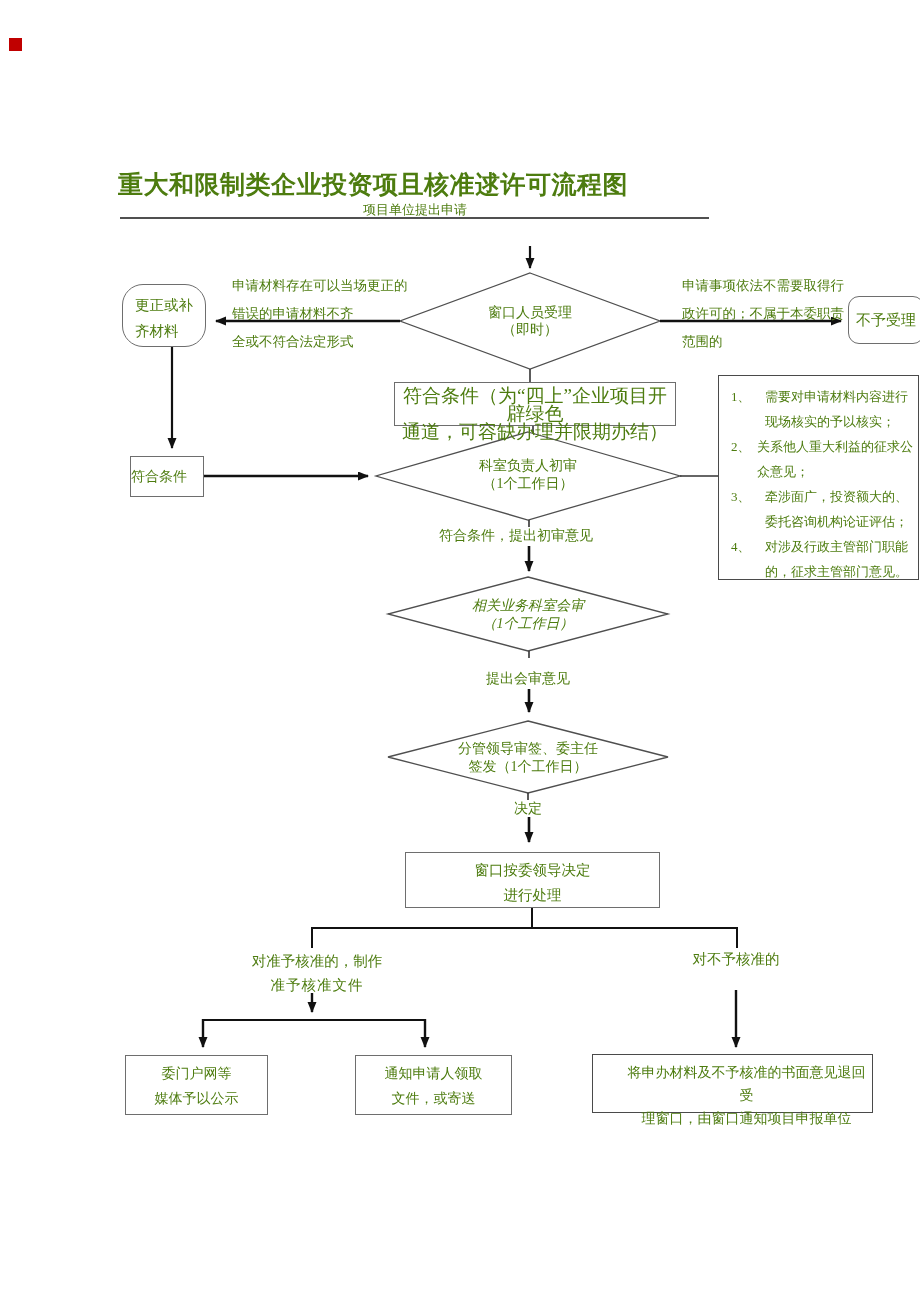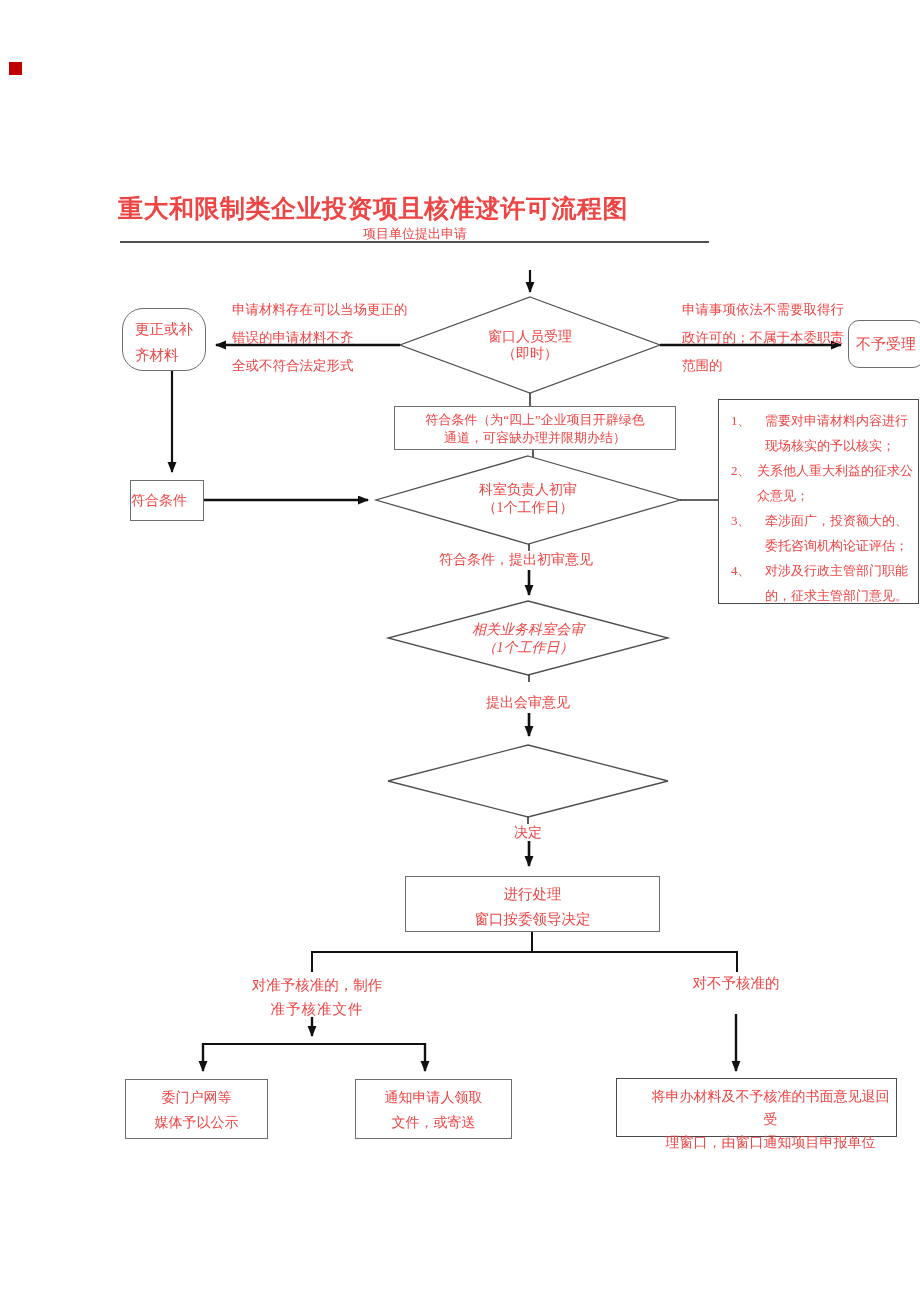--- a/index.html
+++ b/index.html
@@ -1,35 +1,35 @@
 <!DOCTYPE html>
 <html><head>
 <meta charset="utf-8">
 <style>
   html,body{margin:0;padding:0;background:#ffffff;}
   #page{position:relative;width:920px;height:1128px;background:#ffffff;overflow:hidden;
-        font-family:"Liberation Serif","DejaVu Serif",serif;color:#ef4444;margin-top:24px;}
+        font-family:"Liberation Serif","DejaVu Serif",serif;color:#4d7c0f;}
   #svg-layer{position:absolute;left:0;top:0;width:920px;height:1301px;z-index:1;}
   .abs{position:absolute;z-index:2;}
   .red-marker{left:9px;top:38px;width:13px;height:13px;background:#c00000;}
   .doc-title{left:118px;top:168px;width:600px;font-family:"Liberation Sans","DejaVu Sans",sans-serif;
              font-weight:bold;font-size:25px;letter-spacing:0.5px;white-space:nowrap;}
   .subtitle{left:315px;top:201px;width:200px;text-align:center;font-size:13px;font-weight:400;}
   .box{border:1px solid #6e6e6e;background:#fff;box-sizing:border-box;}
   .ctr{text-align:center;}
   
   #box-correct{left:122px;top:284px;width:84px;height:63px;padding:7px 0 0 12px;font-size:14.5px;line-height:26px;border-radius:21px;}
   #box-reject{left:848px;top:296px;width:76px;height:48px;border-radius:11px;font-size:15px;line-height:46px;text-align:center;}
-  #box-green{left:394px;top:382px;width:282px;height:44px;font-size:13px;line-height:18px;padding-top:4px;}
+  #box-green{left:394px;top:382px;width:282px;height:44px;font-size:19px;line-height:18px;padding-top:4px;}
   #box-notes{left:718px;top:375px;width:201px;height:205px;border-color:#4a4a4a;padding:8px 4px 0 12px;font-size:13px;line-height:25px;}
   #box-qualify{left:130px;top:456px;width:74px;height:41px;font-size:14px;line-height:39px;text-align:left;}
   #box-window{left:405px;top:852px;width:255px;height:56px;font-size:14.5px;line-height:25px;padding-top:5px;}
   #box-publicity{left:125px;top:1055px;width:143px;height:60px;font-size:14px;line-height:25px;padding-top:5px;}
   #box-notify{left:355px;top:1055px;width:157px;height:60px;font-size:14px;line-height:25px;padding-top:5px;}
-  #box-return{left:616px;top:1054px;width:281px;height:59px;font-size:14px;line-height:23px;padding-top:6px;border-color:#4a4a4a;padding-left:28px;}
+  #box-return{left:592px;top:1054px;width:281px;height:59px;font-size:14px;line-height:23px;padding-top:6px;border-color:#4a4a4a;padding-left:28px;}
   
   .dtext{font-size:14px;line-height:17px;text-align:center;}
   #d1-text{left:430px;top:304px;width:200px;}
   #d2-text{left:428px;top:457px;width:200px;font-size:14px;line-height:18px;}
   #d3-text{left:428px;top:597px;width:200px;font-size:14px;line-height:18px;font-style:italic;}
   #d4-text{left:418px;top:740px;width:220px;font-size:14px;line-height:18px;}
   
   .note3{font-size:13.5px;line-height:28px;}
   #label-left{left:232px;top:272px;width:200px;}
   #label-right{left:682px;top:272px;width:180px;}
@@ -162,26 +162,30 @@
 
   <div class="abs" id="label-initial">符合条件，提出初审意见</div>
 
   <div class="abs dtext" id="d3-text">
     <div>相关业务科室会审</div>
     <div>（1个工作日）</div>
   </div>
 
   <div class="abs" id="label-joint">提出会审意见</div>
 
+  <div class="abs dtext" id="d4-text">
+    <div>分管领导审签、委主任</div>
+    <div>签发（1个工作日）</div>
+  </div>
 
   <div class="abs" id="label-decision">决定</div>
 
   <div class="abs box ctr" id="box-window">
+    <div>窗口按委领导决定</div>
     <div>进行处理</div>
-    <div>窗口按委领导决定</div>
   </div>
 
   <div class="abs" id="label-approve">
     <div>对准予核准的，制作</div>
     <div>准予核准文件</div>
   </div>
 
   <div class="abs" id="label-disapprove">对不予核准的</div>
 
   <div class="abs box ctr" id="box-publicity">

